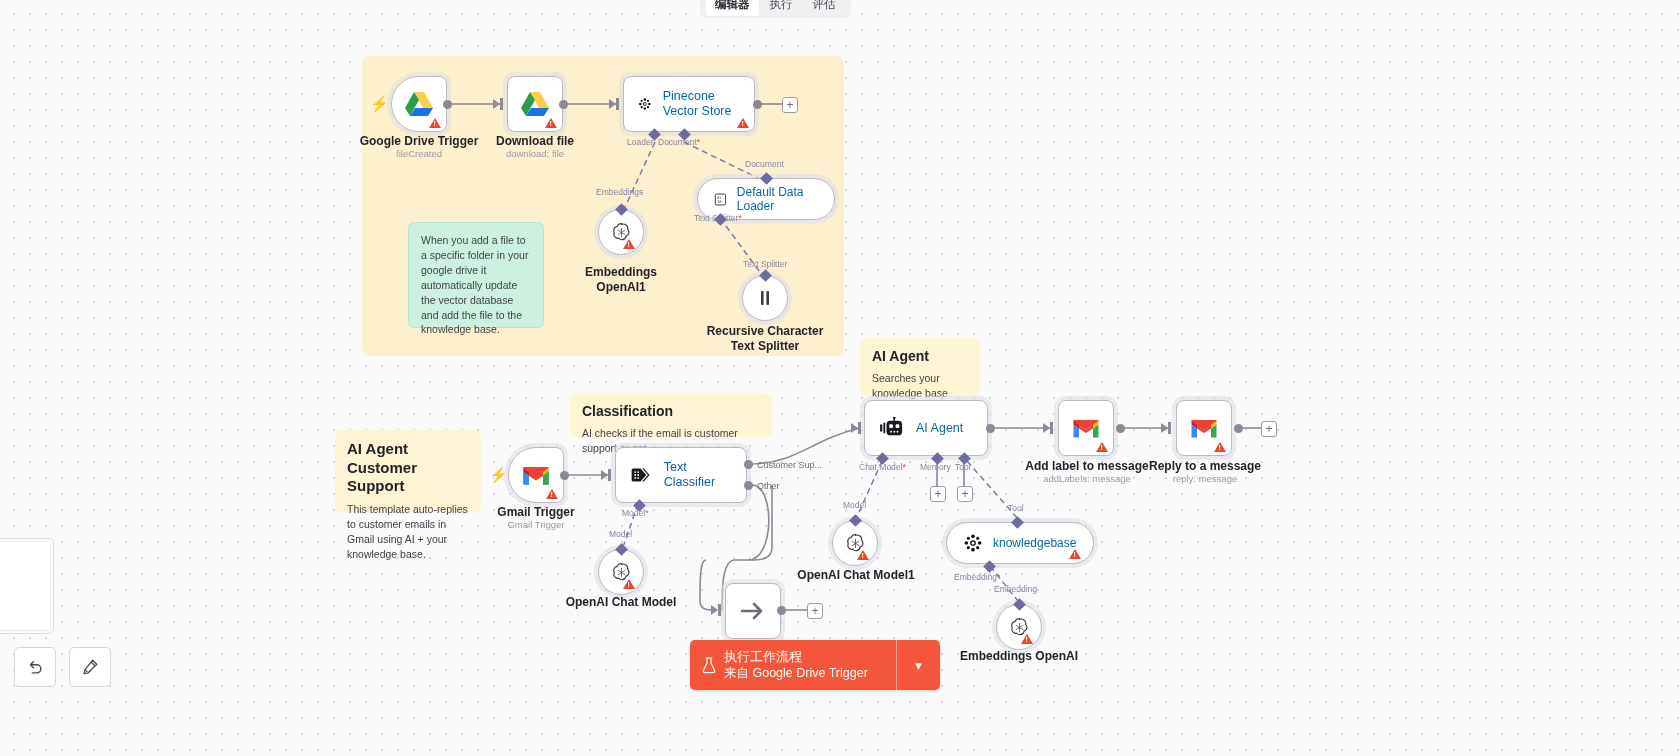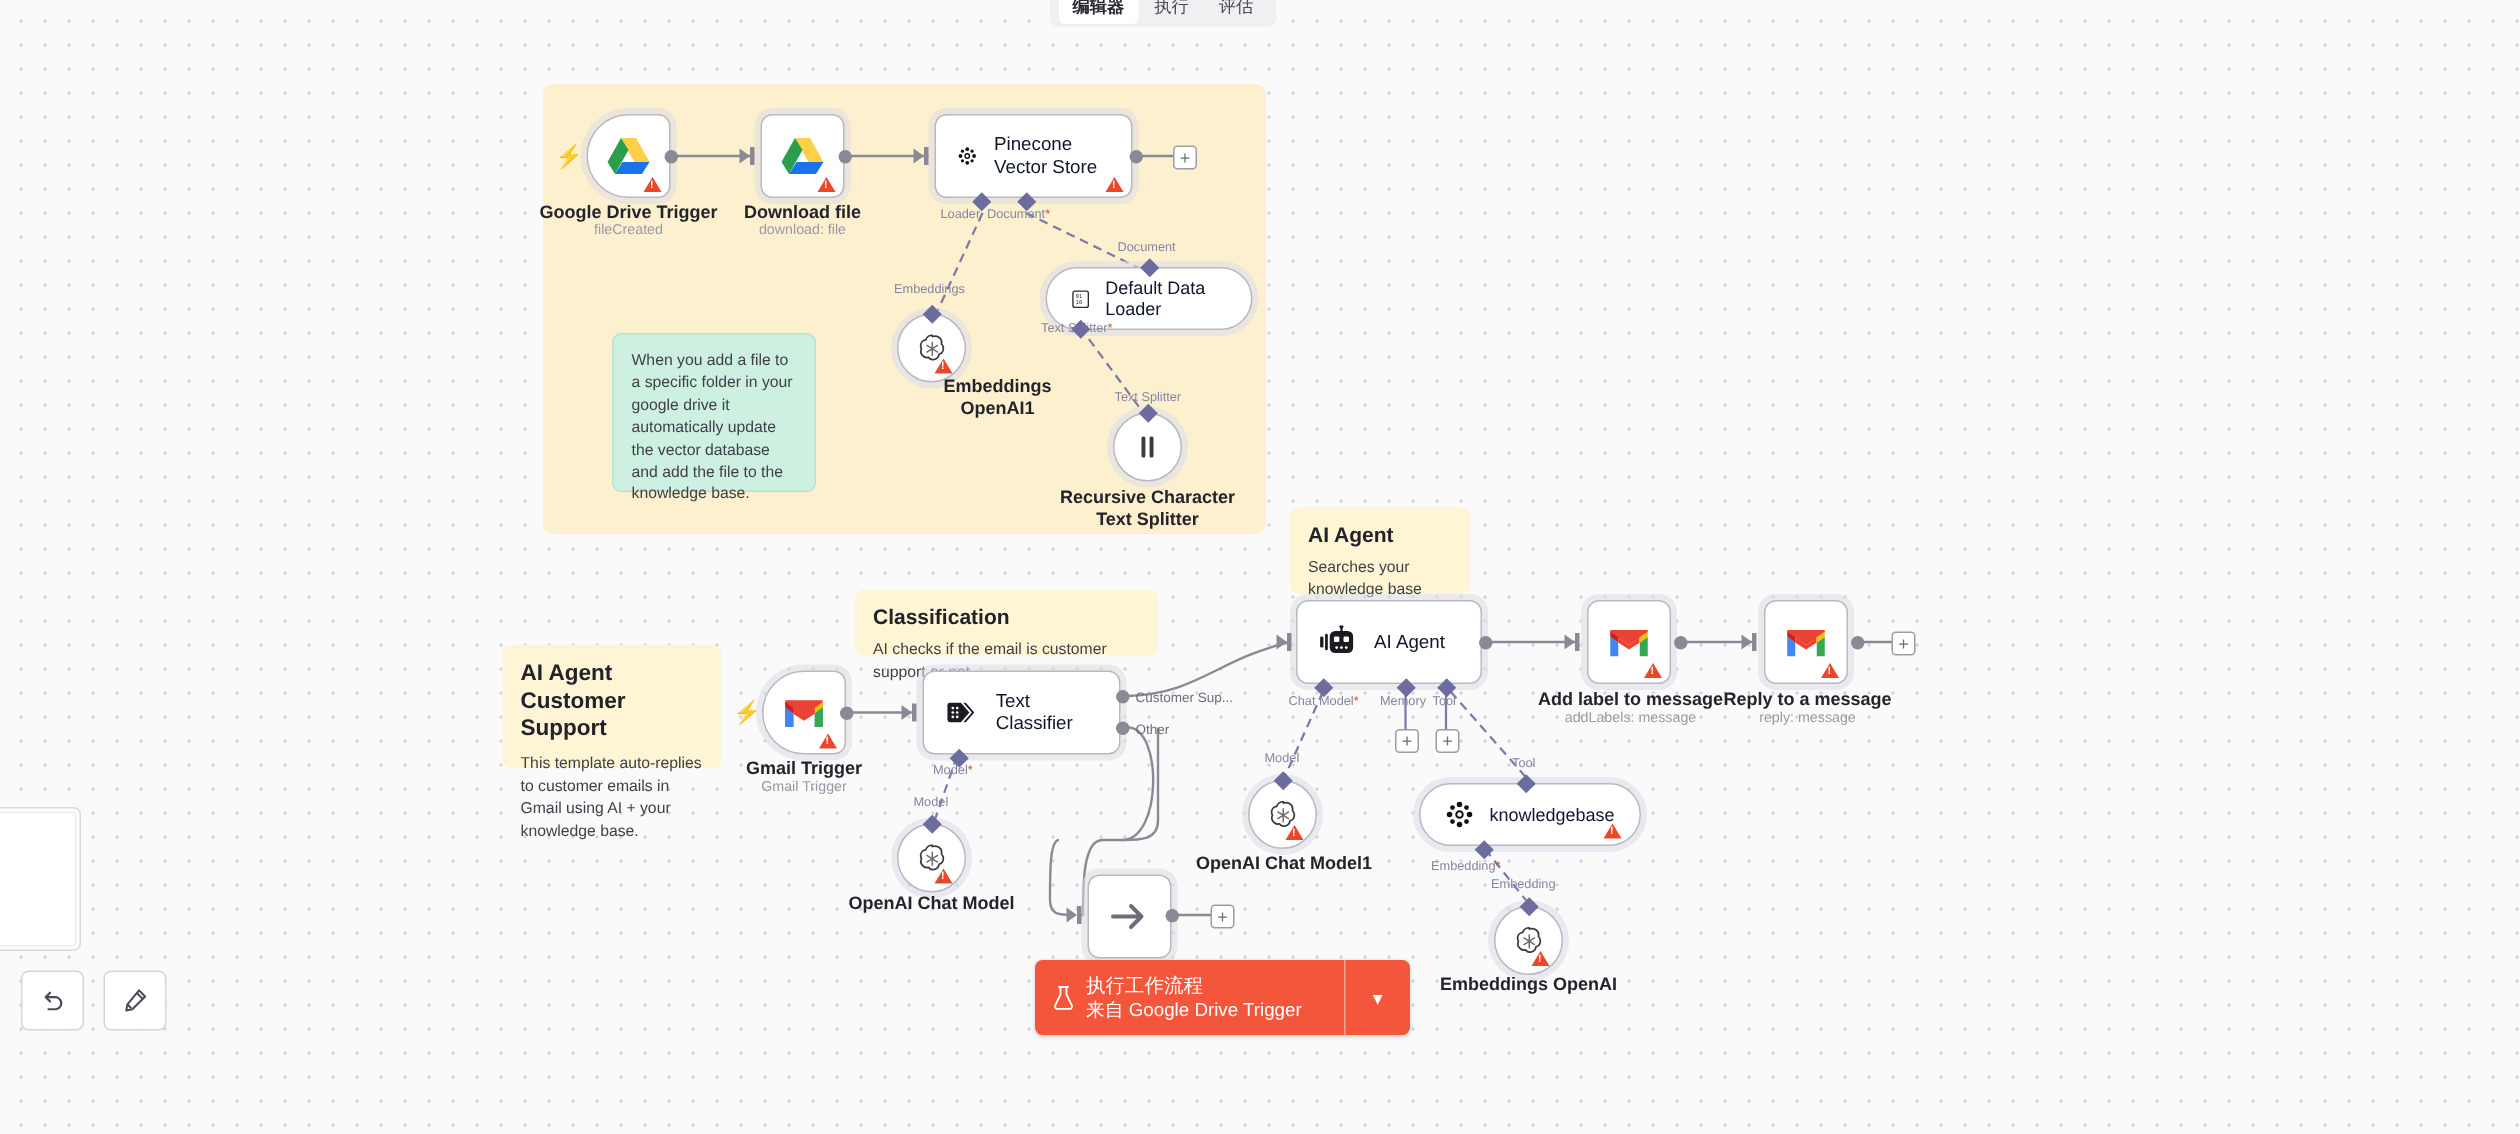--- a/index.html
+++ b/index.html
@@ -71,21 +71,21 @@
     background: #ffffff;
     border: 1.3px solid #b9b9c2;
     border-radius: 8px;
     box-shadow: 0 0 0 4px rgba(220,220,228,.55);
     display: flex; align-items: center;
     z-index: 10;
   }
   .node.square { width: 56px; height: 56px; justify-content: center; }
   .node.wide   { height: 56px; padding: 0 14px; gap: 11px; }
   .node.trigger { border-top-left-radius: 28px; border-bottom-left-radius: 28px; }
-  .node-title { font-size: 12.5px; color: #0f172a; line-height: 1.2; }
+  .node-title { font-size: 12.5px; color: #0369a1; line-height: 1.2; }
 
   .node-caption {
     position: absolute; text-align: center; z-index: 11;
     font-size: 12px; font-weight: bold; color: #23232b; line-height: 1.25;
     pointer-events: none;
   }
   .node-sub {
     position: absolute; text-align: center; z-index: 11;
     font-size: 9.5px; color: #9a9aa6; line-height: 1.25;
     pointer-events: none;
@@ -344,21 +344,21 @@
 
   <div class="rnode" style="left:598px; top:209px;">
     <svg class="icon" width="23" height="23" viewBox="0 0 24 24">
       <path d="M12 2.6c-2.1 0-3.9 1.3-4.6 3.2-2 .3-3.5 2-3.5 4.1 0 .8.2 1.5.6 2.1-.8 1.8-.3 4 1.3 5.2 1 .8 2.3 1.1 3.5.8.9 1.1 2.2 1.7 3.6 1.5 2-.2 3.6-1.7 3.9-3.7 1.9-.6 3.1-2.4 2.9-4.4-.1-1.1-.6-2-1.3-2.7.4-1.9-.4-3.9-2.1-4.9-1.2-.7-2.7-.8-4-.3-.1 0-.2 0-.3-.1z" fill="none" stroke="#3a3a42" stroke-width="1.2"></path>
       <path d="M12 7.2v9.6M8 9.5l8 5M16 9.5l-8 5" stroke="#3a3a42" stroke-width="1" fill="none" opacity=".75"></path>
     </svg>
     <div class="warn"></div>
   </div>
   <div class="diamond" style="left:617px; top:205px;"></div>
   <div class="portlabel" style="left:596px; top:187px;">Embeddings</div>
-  <div class="node-caption" style="left:561px; top:250px; width:120px;margin-left:44px;">Embeddings OpenAI1</div>
+  <div class="node-caption" style="left:561px; top:265px; width:120px;">Embeddings OpenAI1</div>
 
   <div class="rnode" style="left:742px; top:275px;">
     <svg class="icon" width="20" height="20" viewBox="0 0 20 20">
       <rect x="6" y="3" width="2.6" height="14" rx="1" fill="#3a3a42"></rect>
       <rect x="11.4" y="3" width="2.6" height="14" rx="1" fill="#3a3a42"></rect>
     </svg>
   </div>
   <div class="diamond" style="left:761px; top:271px;"></div>
   <div class="portlabel" style="left:743px; top:259px;">Text Splitter</div>
   <div class="node-caption" style="left:705px; top:324px; width:120px;">Recursive Character Text Splitter</div>

